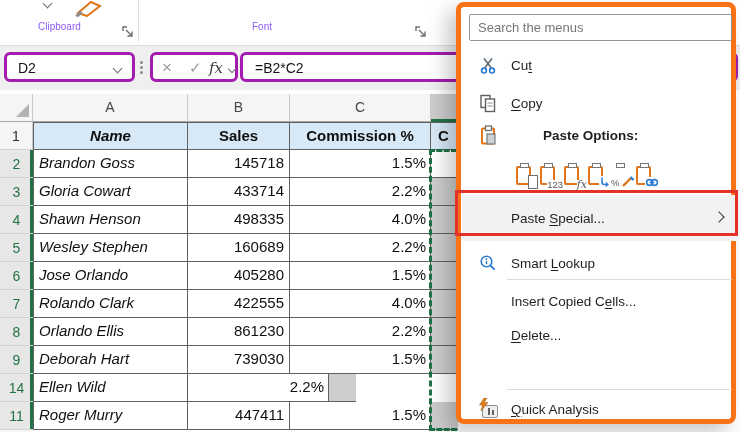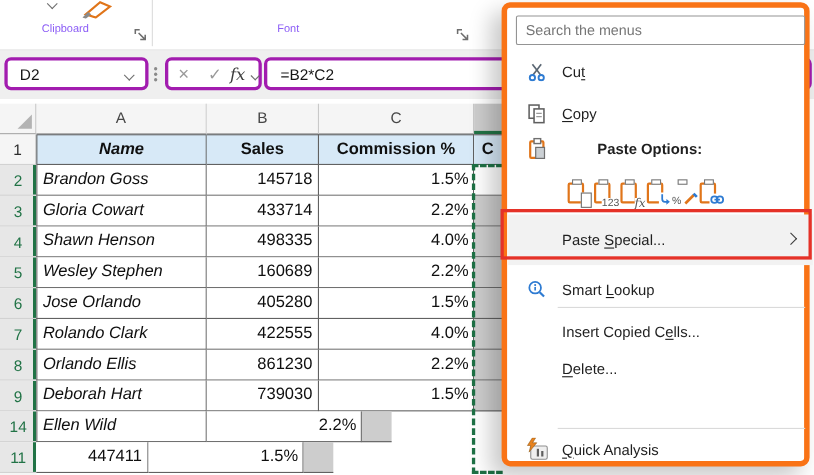--- a/index.html
+++ b/index.html
@@ -226,20 +226,21 @@
       <div class="c dcol dgray"></div>
     </div>
     <div class="srow">
       <div class="rh">14</div>
       <div class="c name">Ellen Wild</div>
       <div class="c comm">2.2%</div>
       <div class="c dcol dgray"></div>
     </div>
     <div class="srow">
       <div class="rh">11</div>
+      <div class="c name">Roger Murry</div>
       <div class="c sales">447411</div>
       <div class="c comm">1.5%</div>
       <div class="c dcol dgray"></div>
     </div>
     <div class="srow r12">
       <div class="rh"></div>
     </div>
   </div>
 
   <div class="marquee"></div>

